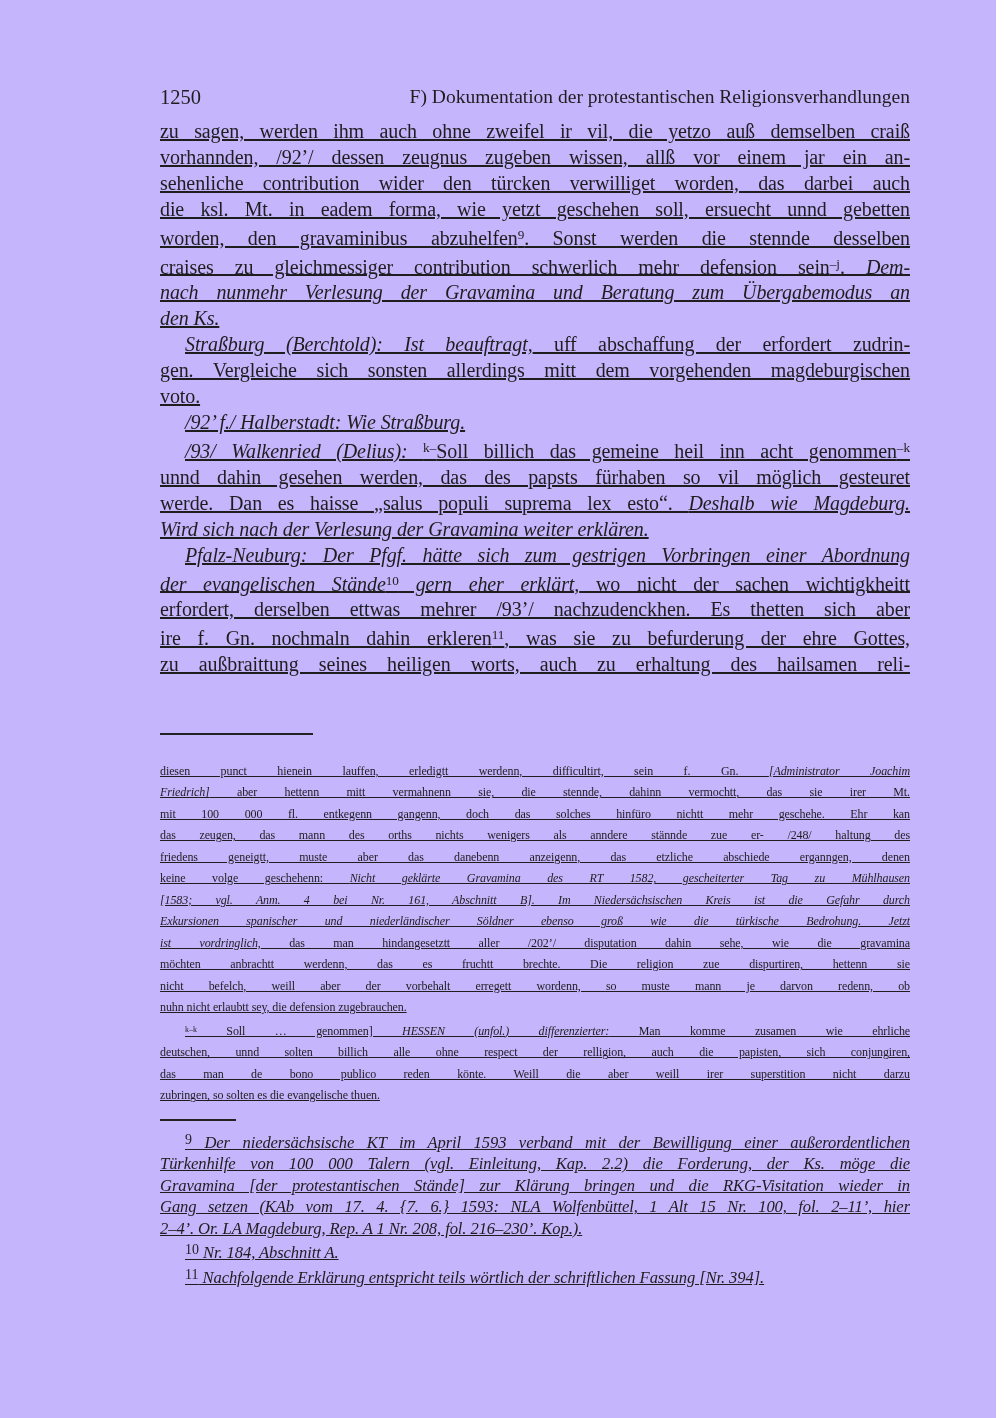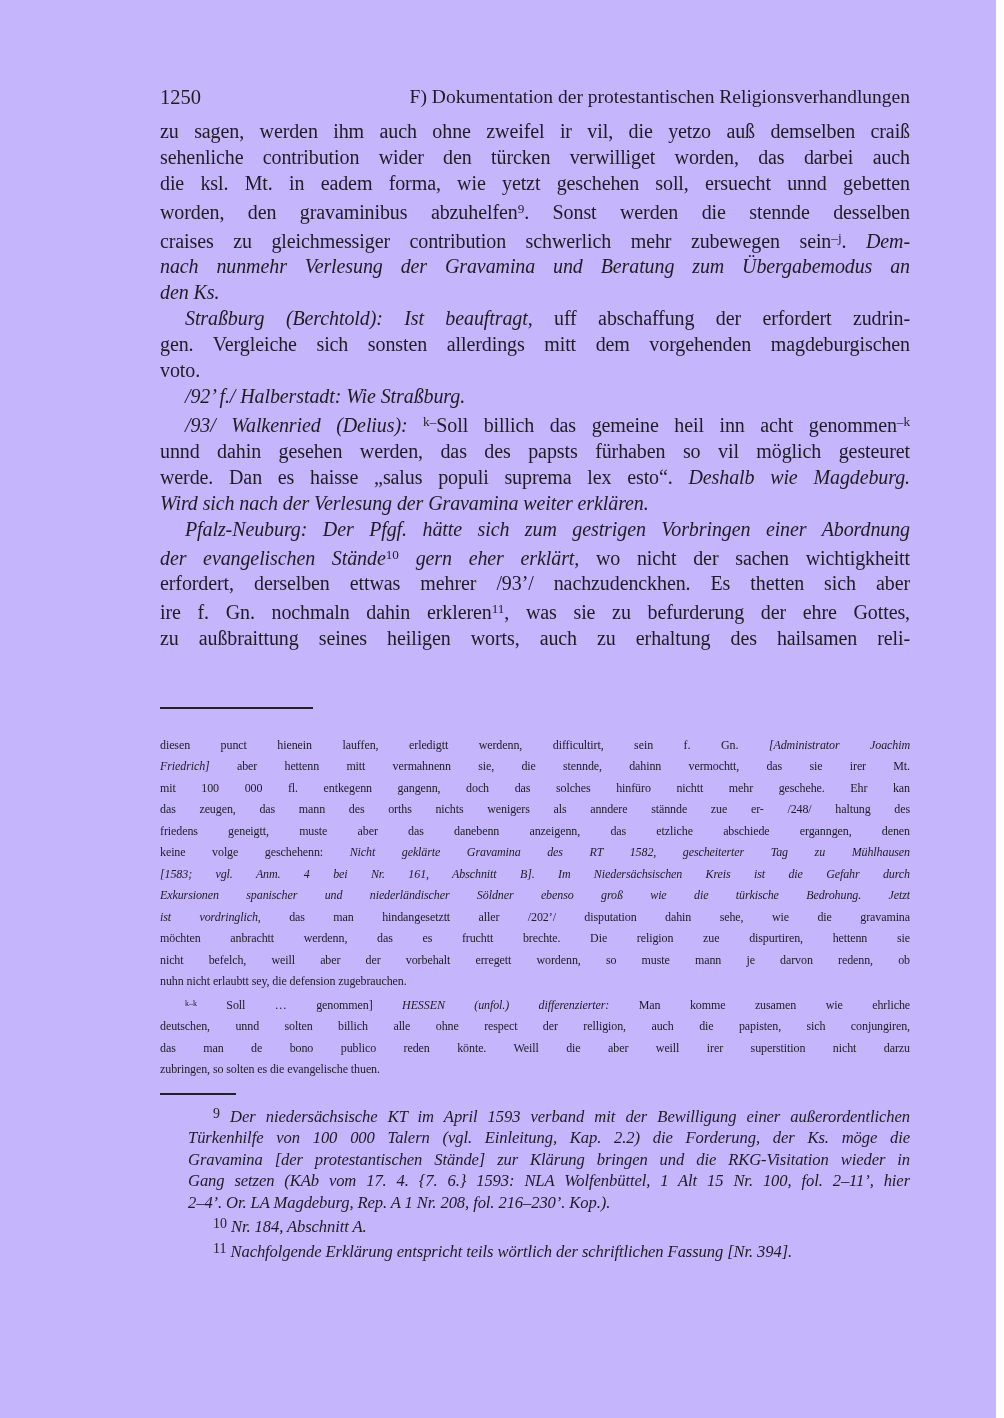--- a/index.html
+++ b/index.html
@@ -41,30 +41,30 @@
   }
   .apparatus {
     margin-top: 26px;
     font-size: 12px;
     line-height: 21.5px;
   }
   .footnotes {
     margin-top: 8px;
     font-size: 16.6px;
     line-height: 21.5px;
-    margin-left: 28px;
   }
   .fn-rule { border-top: 2px solid #222; height: 0; }
   .rule-long { width: 153px; margin-top: 56px; }
   .rule-short { width: 76px; margin-top: 12px; }
   .line {
     text-align: justify;
     text-align-last: justify;
     letter-spacing: -0.1px;
     overflow: hidden;
+    text-decoration: underline;
   }
   .line.last { text-align-last: left; }
   .para.indent .line:first-child { text-indent: 25px; }
   .seg-r { font-style: normal; }
   .seg-i { font-style: italic; }
   .seg-sup {
     font-style: normal;
     font-size: 0.66em;
     vertical-align: 0.42em;
     letter-spacing: 0;
@@ -83,24 +83,25 @@
   <div class="text-col">
 
     <div class="header">
       <span class="pagenum">1250</span>
       <span class="runtitle">F) Dokumentation der protestantischen Religionsverhandlungen</span>
     </div>
 
     <div class="body-text">
         <div class="para">
           <div class="line"><span class="seg-r">zu sagen, werden ihm auch ohne zweifel ir vil, die yetzo auß demselben craiß</span></div>
+          <div class="line"><span class="seg-r">vorhannden, /92’/ dessen zeugnus zugeben wissen, allß vor einem jar ein an-</span></div>
           <div class="line"><span class="seg-r">sehenliche contribution wider den türcken verwilliget worden, das darbei auch</span></div>
           <div class="line"><span class="seg-r">die ksl. Mt. in eadem forma, wie yetzt geschehen soll, ersuecht unnd gebetten</span></div>
           <div class="line"><span class="seg-r">worden, den gravaminibus abzuhelfen</span><span class="seg-sup">9</span><span class="seg-r">. Sonst werden die stennde desselben</span></div>
-          <div class="line"><span class="seg-r">craises zu gleichmessiger contribution schwerlich mehr zubewegen sein</span><span class="seg-sup">–j</span><span class="seg-r">. </span><span class="seg-i">Dem-</span></div>
+          <div class="line"><span class="seg-r">craises zu gleichmessiger contribution schwerlich mehr defension sein</span><span class="seg-sup">–j</span><span class="seg-r">. </span><span class="seg-i">Dem-</span></div>
           <div class="line"><span class="seg-i">nach nunmehr Verlesung der Gravamina und Beratung zum Übergabemodus an</span></div>
           <div class="line last"><span class="seg-i">den Ks.</span></div>
         </div>
         <div class="para indent">
           <div class="line"><span class="seg-i">Straßburg (Berchtold): Ist beauftragt,</span><span class="seg-r"> uff abschaffung der erfordert zudrin-</span></div>
           <div class="line"><span class="seg-r">gen. Vergleiche sich sonsten allerdings mitt dem vorgehenden magdeburgischen</span></div>
           <div class="line last"><span class="seg-r">voto.</span></div>
         </div>
         <div class="para indent">
           <div class="line last"><span class="seg-i">/92’ f./ Halberstadt: Wie Straßburg.</span></div>

